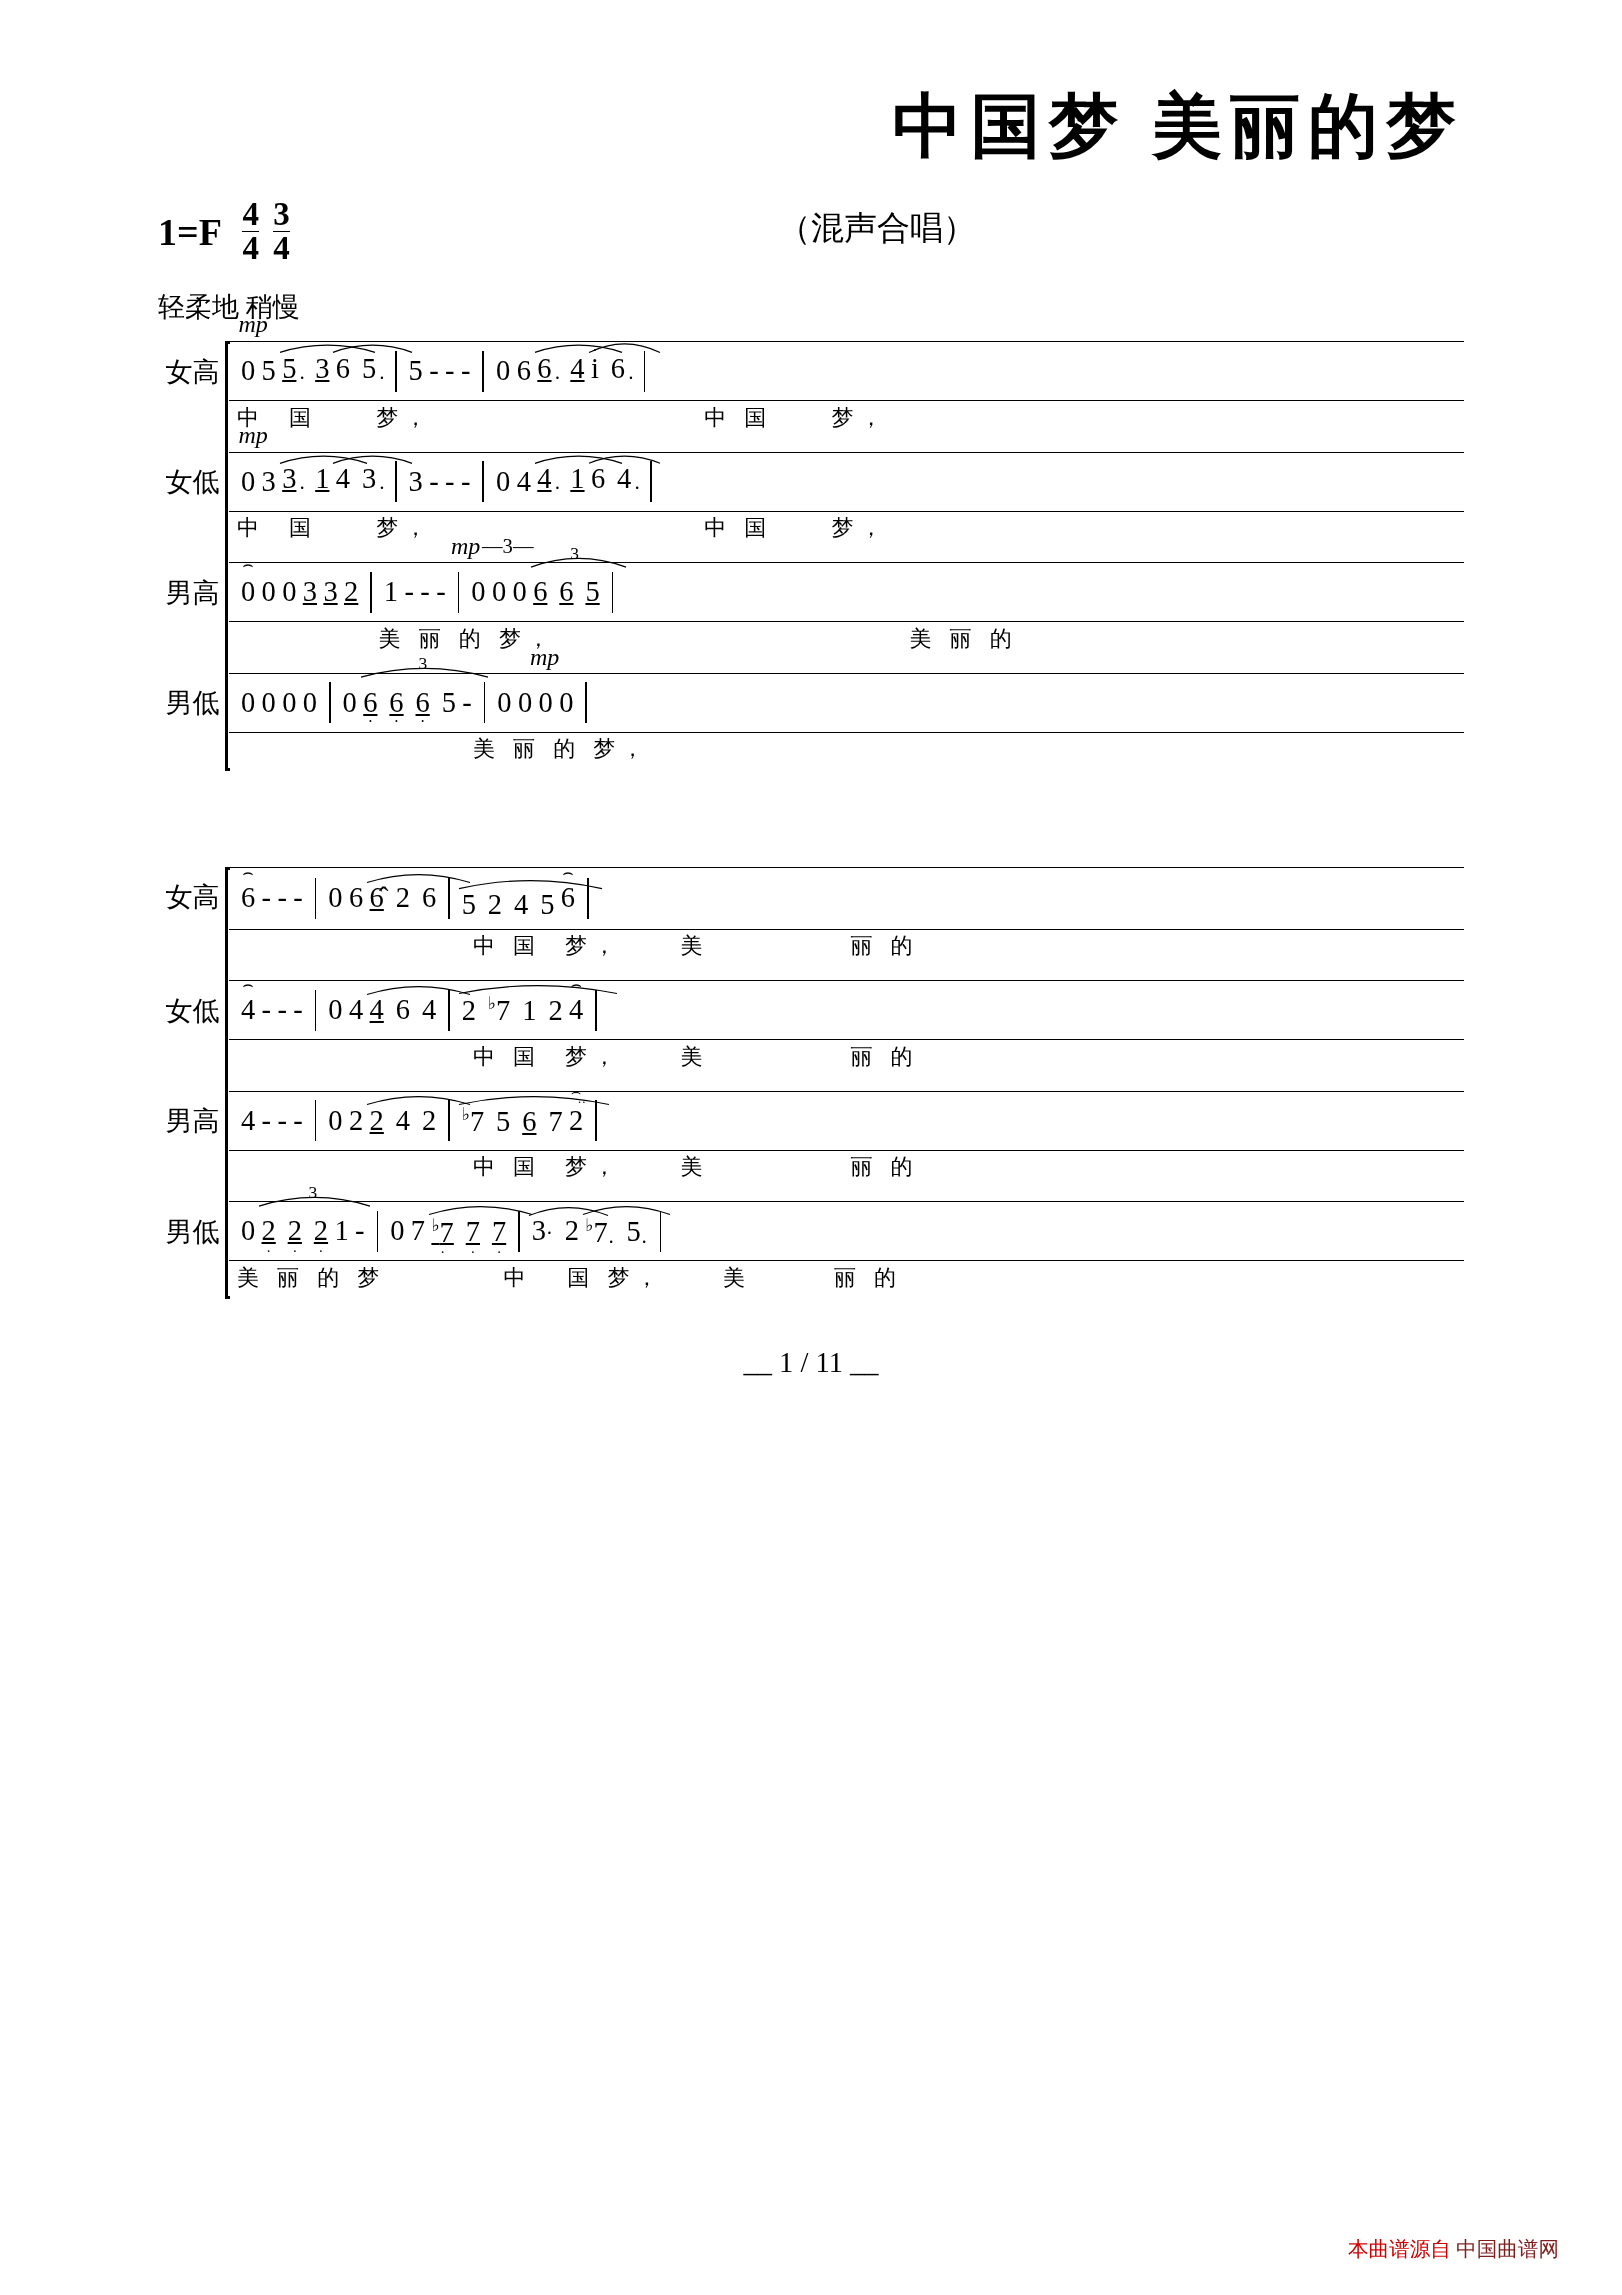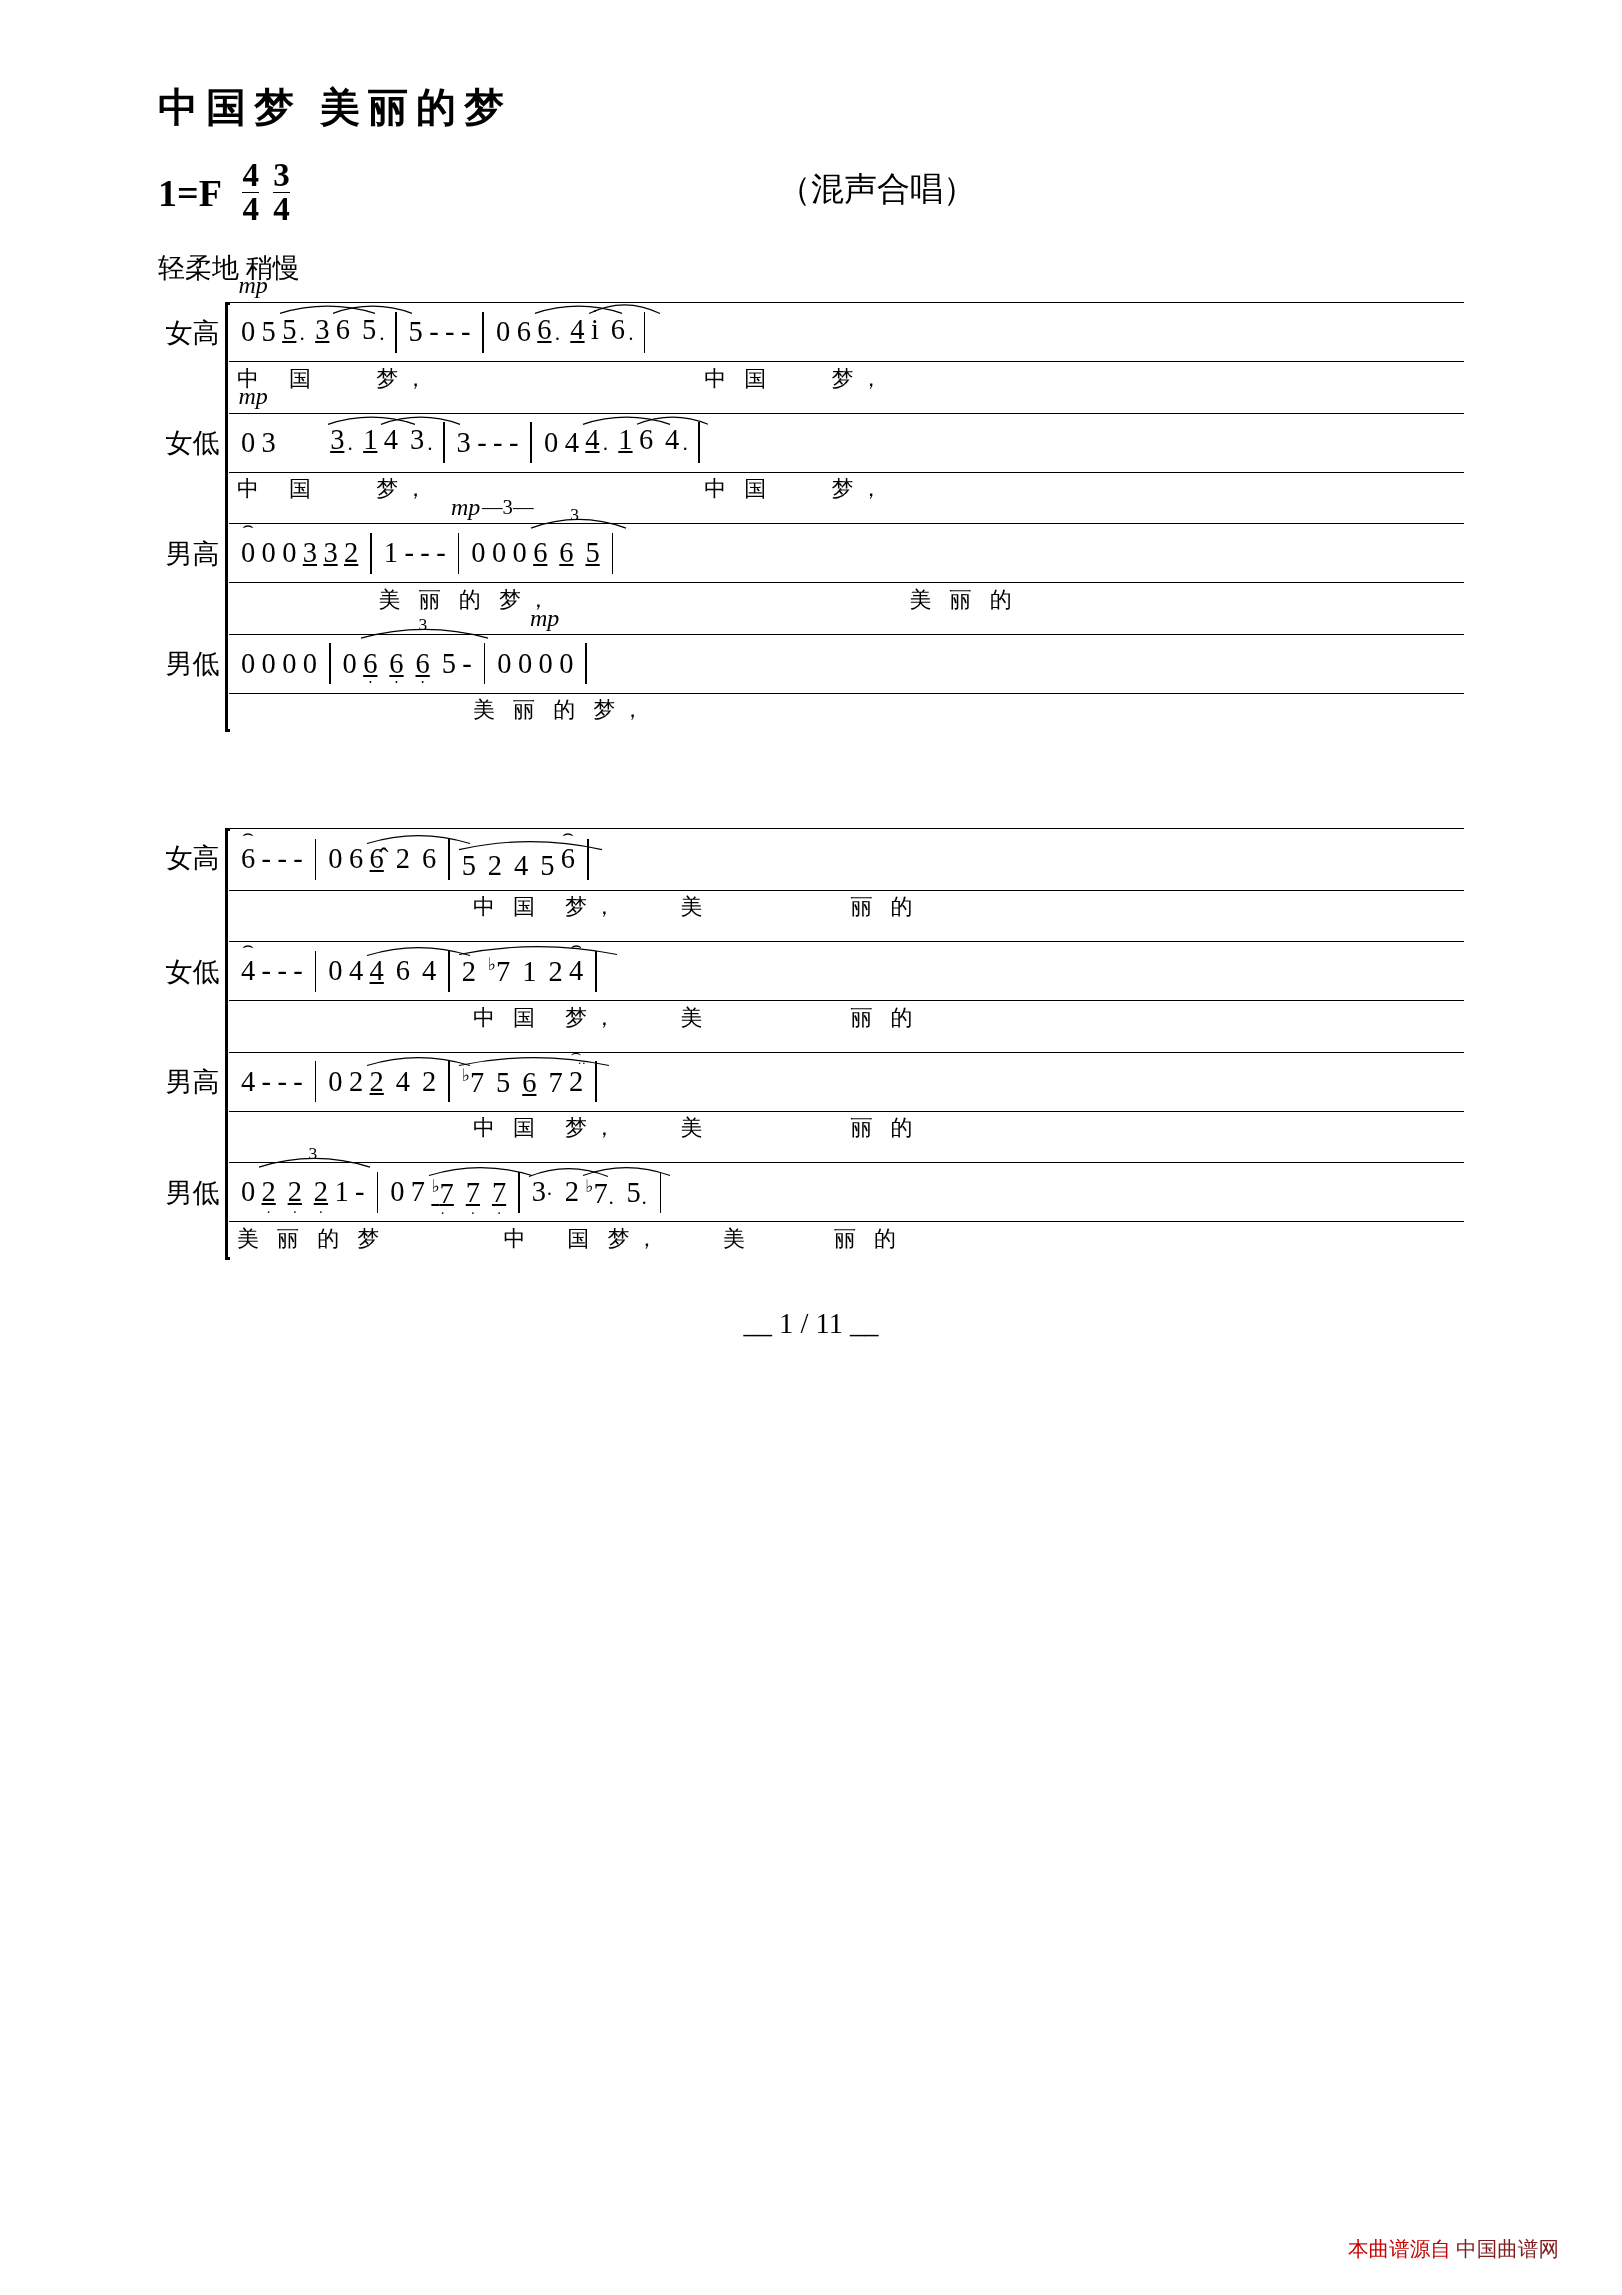--- a/index.html
+++ b/index.html
@@ -7,22 +7,22 @@
       background: #fff;
       font-family: 'SimSun', 'Song', serif;
       width: 1622px;
       min-height: 2295px;
       position: relative;
       padding: 48px 95px;
       color: #000;
     }
 
     .page-title {
-      text-align: left;
-      font-size: 40px;
+      text-align: right;
+      font-size: 70px;
       font-weight: bold;
       margin-bottom: 24px;
       letter-spacing: 8px;
     }
 
     .header-row {
       display: flex;
       align-items: flex-start;
       justify-content: space-between;
       margin-bottom: 8px;
@@ -199,21 +199,21 @@
         <div style="font-size:27px; text-align:right; padding-right:9.5px; padding-top:12.7px;">女低</div>
       </div>
       <div>
         <div style="position:relative;">
           <span style="position:absolute; top:-30px; left:9.5px; font-style:italic; font-size:24px;">mp</span>
         </div>
         <div style="border-top:1.6px solid #000; border-bottom:1.6px solid #000; padding:8px 9.5px; min-height:60px; display:flex; align-items:center; font-size:28.5px; font-family:'SimSun', serif;">
           <span style="display:inline-flex; align-items:center; gap:1.6px;">
             <span class="n">0</span>
             <span class="n">3</span>
-            <span style="position:relative; display:inline-block;margin-left:48px;">
+            <span style="position:relative; display:inline-block;">
               <svg style="position:absolute; top:-14.3px; left:0; width:87px; height:16px;" overflow="visible" viewBox="0 0 110 20" width="87" height="16">
                 <path d="M0,18 Q55,0 110,18" fill="none" stroke="#000" stroke-width="1.5"></path>
               </svg>
               <span class="n ul" style="text-decoration:underline;">3</span><span style="font-size:20.6px; vertical-align:sub;">·</span>
               <span class="n ul" style="text-decoration:underline;">1</span>
             </span>
             <span style="position:relative; display:inline-block;">
               <svg style="position:absolute; top:-14.3px; left:0; width:79px; height:16px;" overflow="visible" viewBox="0 0 100 20" width="79" height="16">
                 <path d="M0,18 Q50,0 100,18" fill="none" stroke="#000" stroke-width="1.5"></path>
               </svg>

